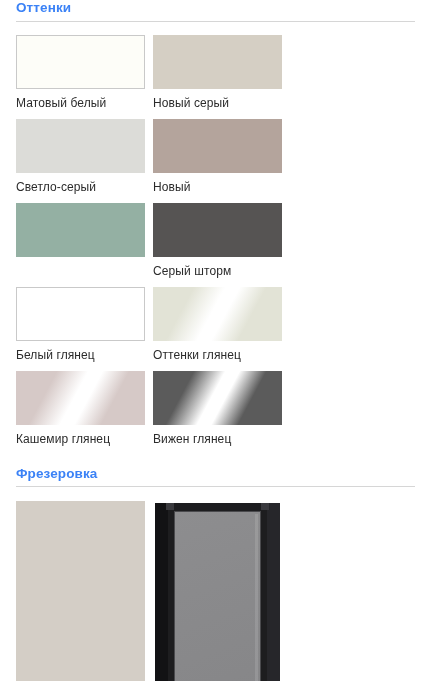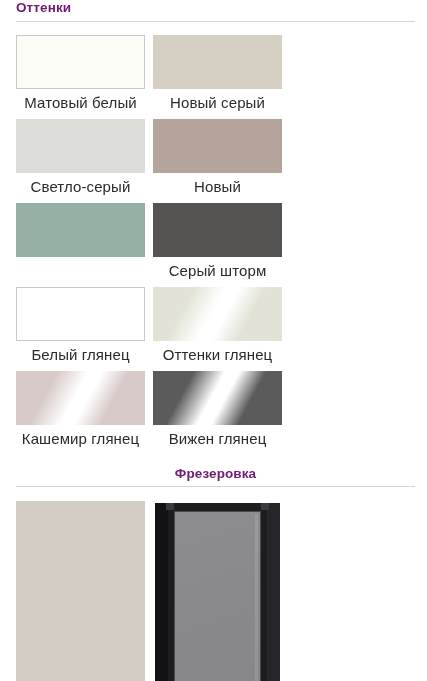--- a/index.html
+++ b/index.html
@@ -28,21 +28,21 @@
   .section {
     padding: 0;
   }
   .section-head {
     padding: 0 12px 0 16px;
   }
   .section-title {
     font-size: 13.5px;
     font-weight: bold;
     letter-spacing: 0.1px;
-    color: #701a75;
+    color: #3b82f6;
     margin: 0;
     padding: 0 0 5px 0;
     line-height: 1.15;
   }
   .section-rule {
     height: 1px;
     background: #d6d6d6;
     width: 399px;
     margin: 0 0 0 0;
   }
@@ -65,33 +65,32 @@
   .swatch-chip {
     width: 129px;
     height: 54px;
     box-sizing: border-box;
     display: block;
   }
   .swatch-chip.bordered {
     border: 1px solid #c9c9c9;
   }
   .swatch-label {
-    font-size: 15px;
+    font-size: 12px;
     line-height: 14px;
     color: #2b2b2b;
-    text-align: center;
+    text-align: left;
     margin-top: 7px;
     width: 129px;
     letter-spacing: 0.1px;
   }
 
   
   .mill-section-head {
     margin-top: 11px;
-    text-align: center;
   }
   .mill-grid {
     display: flex;
     padding: 0 0 0 16px;
     margin-top: 14px;
   }
   .mill-cell {
     width: 137px;
     padding-right: 8px;
     box-sizing: border-box;

